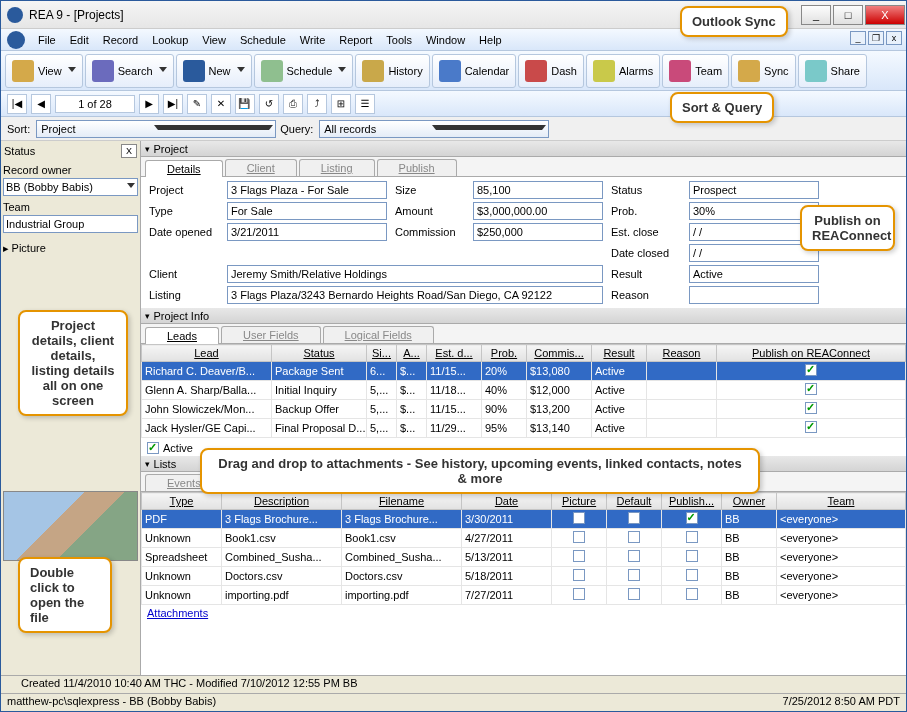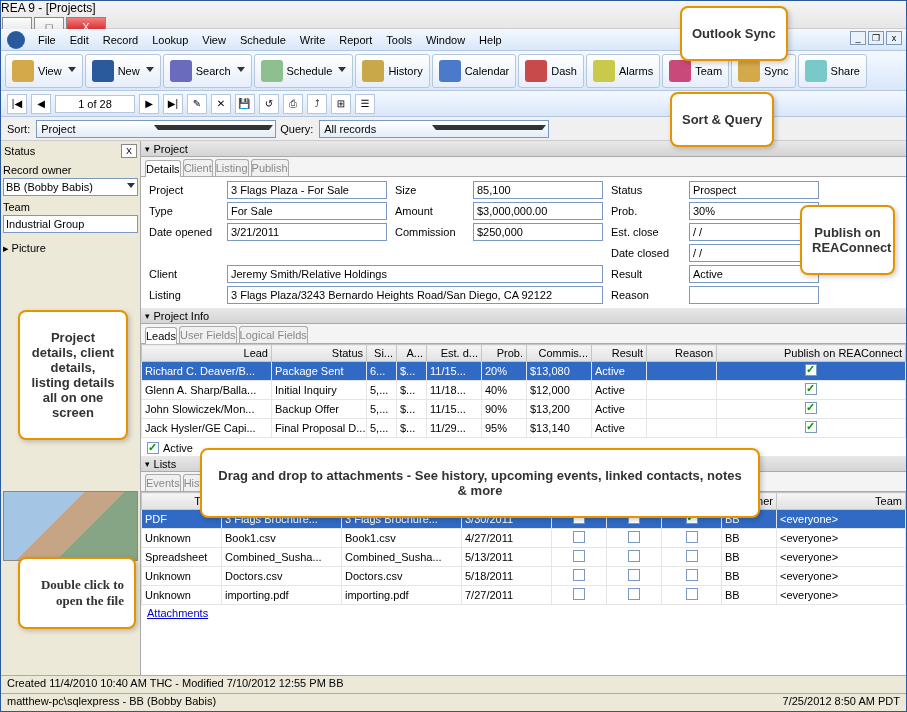--- a/index.html
+++ b/index.html
@@ -1,18 +1,18 @@
 <!DOCTYPE html>
 <html><head>
 <meta charset="utf-8">
 <style>
 * { box-sizing: border-box; margin: 0; padding: 0; font-family: Tahoma, sans-serif; font-size: 11px; }
 html, body { width: 907px; height: 712px; overflow: hidden; background: #fff; }
 .win-frame { border: 1px solid #2a5a9c; width: 907px; height: 712px; display: flex; flex-direction: column; }
-.titlebar { height: 28px; background: linear-gradient(#f5f5f5,#e6e6e6); display: flex; border-bottom: 1px solid #ccc; flex-direction: column; }
+.titlebar { height: 28px; background: linear-gradient(#f5f5f5,#e6e6e6); display: flex; align-items: center; border-bottom: 1px solid #ccc; }
 .titlebar .icon { width: 16px; height: 16px; background:#2a5a9c; border-radius:50%; margin:0 6px; display:inline-block;}
 .titlebar .title { flex:1; font-size:12px; color:#000; }
 .win-ctrl { display:flex; }
 .win-btn { width:30px; height:20px; margin:2px 1px; border:1px solid #888; background:linear-gradient(#fdfdfd,#e0e0e0); font-size:11px; text-align:center; line-height:18px;}
 .win-btn.close { background:linear-gradient(#f08080,#c00); color:#fff; width:40px;}
 .menubar { height:22px; background:linear-gradient(#f4f9ff,#d9e7fa); display:flex; align-items:center; padding:0 6px; border-bottom:1px solid #b5c7de; position:relative;}
 .menubar .mlogo { width:18px; height:18px; background:#2a5a9c; border-radius:50%; margin-right:6px; display:inline-block;}
 .menubar span { padding:0 7px; cursor:default; }
 .mdi-ctrl { position:absolute; right:4px; top:2px; display:flex; gap:2px;}
 .mdi-ctrl div { width:16px; height:14px; border:1px solid #7a98c2; background:#e9f1fb; font-size:9px; text-align:center; line-height:12px;}
@@ -33,36 +33,36 @@
 .sidebar { width:140px; background:#ece9d8; border-right:1px solid #aaa; display:flex; flex-direction:column; padding:2px; gap:2px;}
 .side-head { display:flex; justify-content:space-between; align-items:center; font-size:11px; padding:1px;}
 .side-close { width:16px; height:14px; border:1px solid #888; background:#fff; text-align:center; line-height:12px; font-size:9px;}
 .side-field { border:1px solid #7a98c2; background:#fff; height:18px; padding:0 2px; display:flex; align-items:center; justify-content:space-between;}
 .side-label{font-size:11px; padding-top:3px;}
 .picture { margin-top:auto; height:70px; background:linear-gradient(135deg,#a5c5e5 40%,#c5a585 40%,#c5a585 60%,#85a585 60%); border:1px solid #888;}
 .main { flex:1; display:flex; flex-direction:column; overflow:hidden; }
 .sectionbar { height:16px; background:linear-gradient(#e8e8e8,#d4d4d4); border-bottom:1px solid #aaa; display:flex; align-items:center; padding:0 4px; font-size:11px;}
 .sectionbar .caret{margin-right:4px; font-size:9px;}
 .tabs { height:20px; display:flex; align-items:flex-end; padding:0 4px; background:#f4f4f4; border-bottom:1px solid #aaa;}
-.tab { padding:2px 0; border:1px solid #aaa; border-bottom:none; background:#f0f0f0; color:#888; margin-right:2px; border-radius:3px 3px 0 0; font-size:11px;}
+.tab { padding:2px 21px; border:1px solid #aaa; border-bottom:none; background:#f0f0f0; color:#888; margin-right:2px; border-radius:3px 3px 0 0; font-size:11px;text-decoration:underline;}
 .tab.active { background:#fff; color:#000; font-weight:normal; position:relative; top:1px;}
 .form-grid { padding:4px 8px; display:grid; grid-template-columns: 70px 160px 70px 130px 70px 130px; gap:3px 8px; align-items:center;}
 .form-grid label{font-size:11px;}
 .txt { border:1px solid #7a98c2; background:#fff; height:18px; padding:0 3px; display:flex; align-items:center; overflow:hidden; white-space:nowrap; font-size:11px;}
 .txt.wide{grid-column:span 3;text-align:right;}
 .chk { width:12px; height:12px; border:1px solid #7a98c2; display:inline-block; background:#fff; position:relative;}
 .chk.on::after{content:"✓"; color:#090; position:absolute; top:-2px; left:0; font-size:11px; font-weight:bold;}
 .table { width:100%; border-collapse:collapse; font-size:11px; table-layout:fixed;}
-.table th { background:linear-gradient(#f5f5f5,#e2e2e2); border:1px solid #c5c5c5; padding:2px 3px; text-align:right; font-weight:normal; overflow:hidden; white-space:nowrap;}
+.table th { background:linear-gradient(#f5f5f5,#e2e2e2); border:1px solid #c5c5c5; padding:2px 3px; text-align:center; font-weight:normal; overflow:hidden; white-space:nowrap;text-decoration:underline;}
 .table td { border:1px solid #e5e5e5; padding:2px 3px; overflow:hidden; white-space:nowrap;}
 .table tr.sel td { background:#316ac5; color:#fff;}
 .grid-wrap{overflow:auto;}
-.foot { height:18px; background:#ece9d8; border-top:1px solid #aaa; padding:1px 6px; font-size:11px; display:flex; justify-content:space-between;}
+.foot { height:18px; background:#ece9d8; border-top:1px solid #aaa; padding:1px 20px; font-size:11px; display:flex; justify-content:space-between;}
 .foot2 { height:18px; background:#ece9d8; border-top:1px solid #aaa; padding:1px 6px; font-size:11px; display:flex; justify-content:space-between;}
-.callout { position:absolute; background:#fff; border:2px solid #e59400; border-radius:8px; padding:18px 10px; font-size:13px; font-weight:bold; color:#333; z-index:50; box-shadow:2px 2px 5px rgba(0,0,0,.2);}
+.callout { position:absolute; background:#fff; border:2px solid #e59400; border-radius:8px; padding:6px 10px; font-size:13px; font-weight:bold; color:#333; z-index:50; box-shadow:2px 2px 5px rgba(0,0,0,.2);}
 .callout::after{content:""; position:absolute; width:0; height:0;}
 .link { color:#0000cc; text-decoration:underline; padding:2px 6px; font-size:11px;}
 .active-row{display:flex; align-items:center; gap:4px; padding:2px 6px;}
 </style>
 </head>
 <body>
 
 <div class="win-frame">
 
   <div class="titlebar">
@@ -95,27 +95,27 @@
     </div>
   </div>
 
   <div class="toolbar">
     <div class="tbtn">
         <span class="ic ic-view"></span>
         <span>View</span>
         <span class="dd"></span>
       </div>
     <div class="tbtn">
+        <span class="ic ic-search"></span>
+        <span>Search</span>
+        <span class="dd"></span>
+      </div>
+    <div class="tbtn">
         <span class="ic ic-new"></span>
         <span>New</span>
-        <span class="dd"></span>
-      </div>
-    <div class="tbtn">
-        <span class="ic ic-search"></span>
-        <span>Search</span>
         <span class="dd"></span>
       </div>
     <div class="tbtn">
         <span class="ic ic-sched"></span>
         <span>Schedule</span>
         <span class="dd"></span>
       </div>
     <div class="tbtn">
         <span class="ic ic-hist"></span>
         <span>History</span>
@@ -478,13 +478,13 @@
     <span>matthew-pc\sqlexpress - BB (Bobby Babis)</span>
     <span>7/25/2012 8:50 AM PDT</span>
   </div>
 </div>
 
 <div class="callout" style="top:6px; left:680px;">Outlook Sync</div>
 <div class="callout" style="top:92px; left:670px;">Sort &amp; Query</div>
 <div class="callout" style="top:205px; left:800px; width:95px; text-align:center;">Publish on REAConnect</div>
 <div class="callout" style="top:310px; left:18px; width:110px; text-align:center; font-weight:bold;">Project details, client details, listing details all on one screen</div>
 <div class="callout" style="top:448px; left:200px; width:560px; text-align:center;">Drag and drop to attachments - See history, upcoming events, linked contacts, notes &amp; more</div>
-<div class="callout" style="top:557px; left:18px; width:118px; text-align:right;font-family:Liberation Serif, serif;">Double click to open the file</div>
+<div class="callout" style="top:557px; left:18px; width:94px; text-align:left;">Double click to open the file</div>
 
 </body></html>

